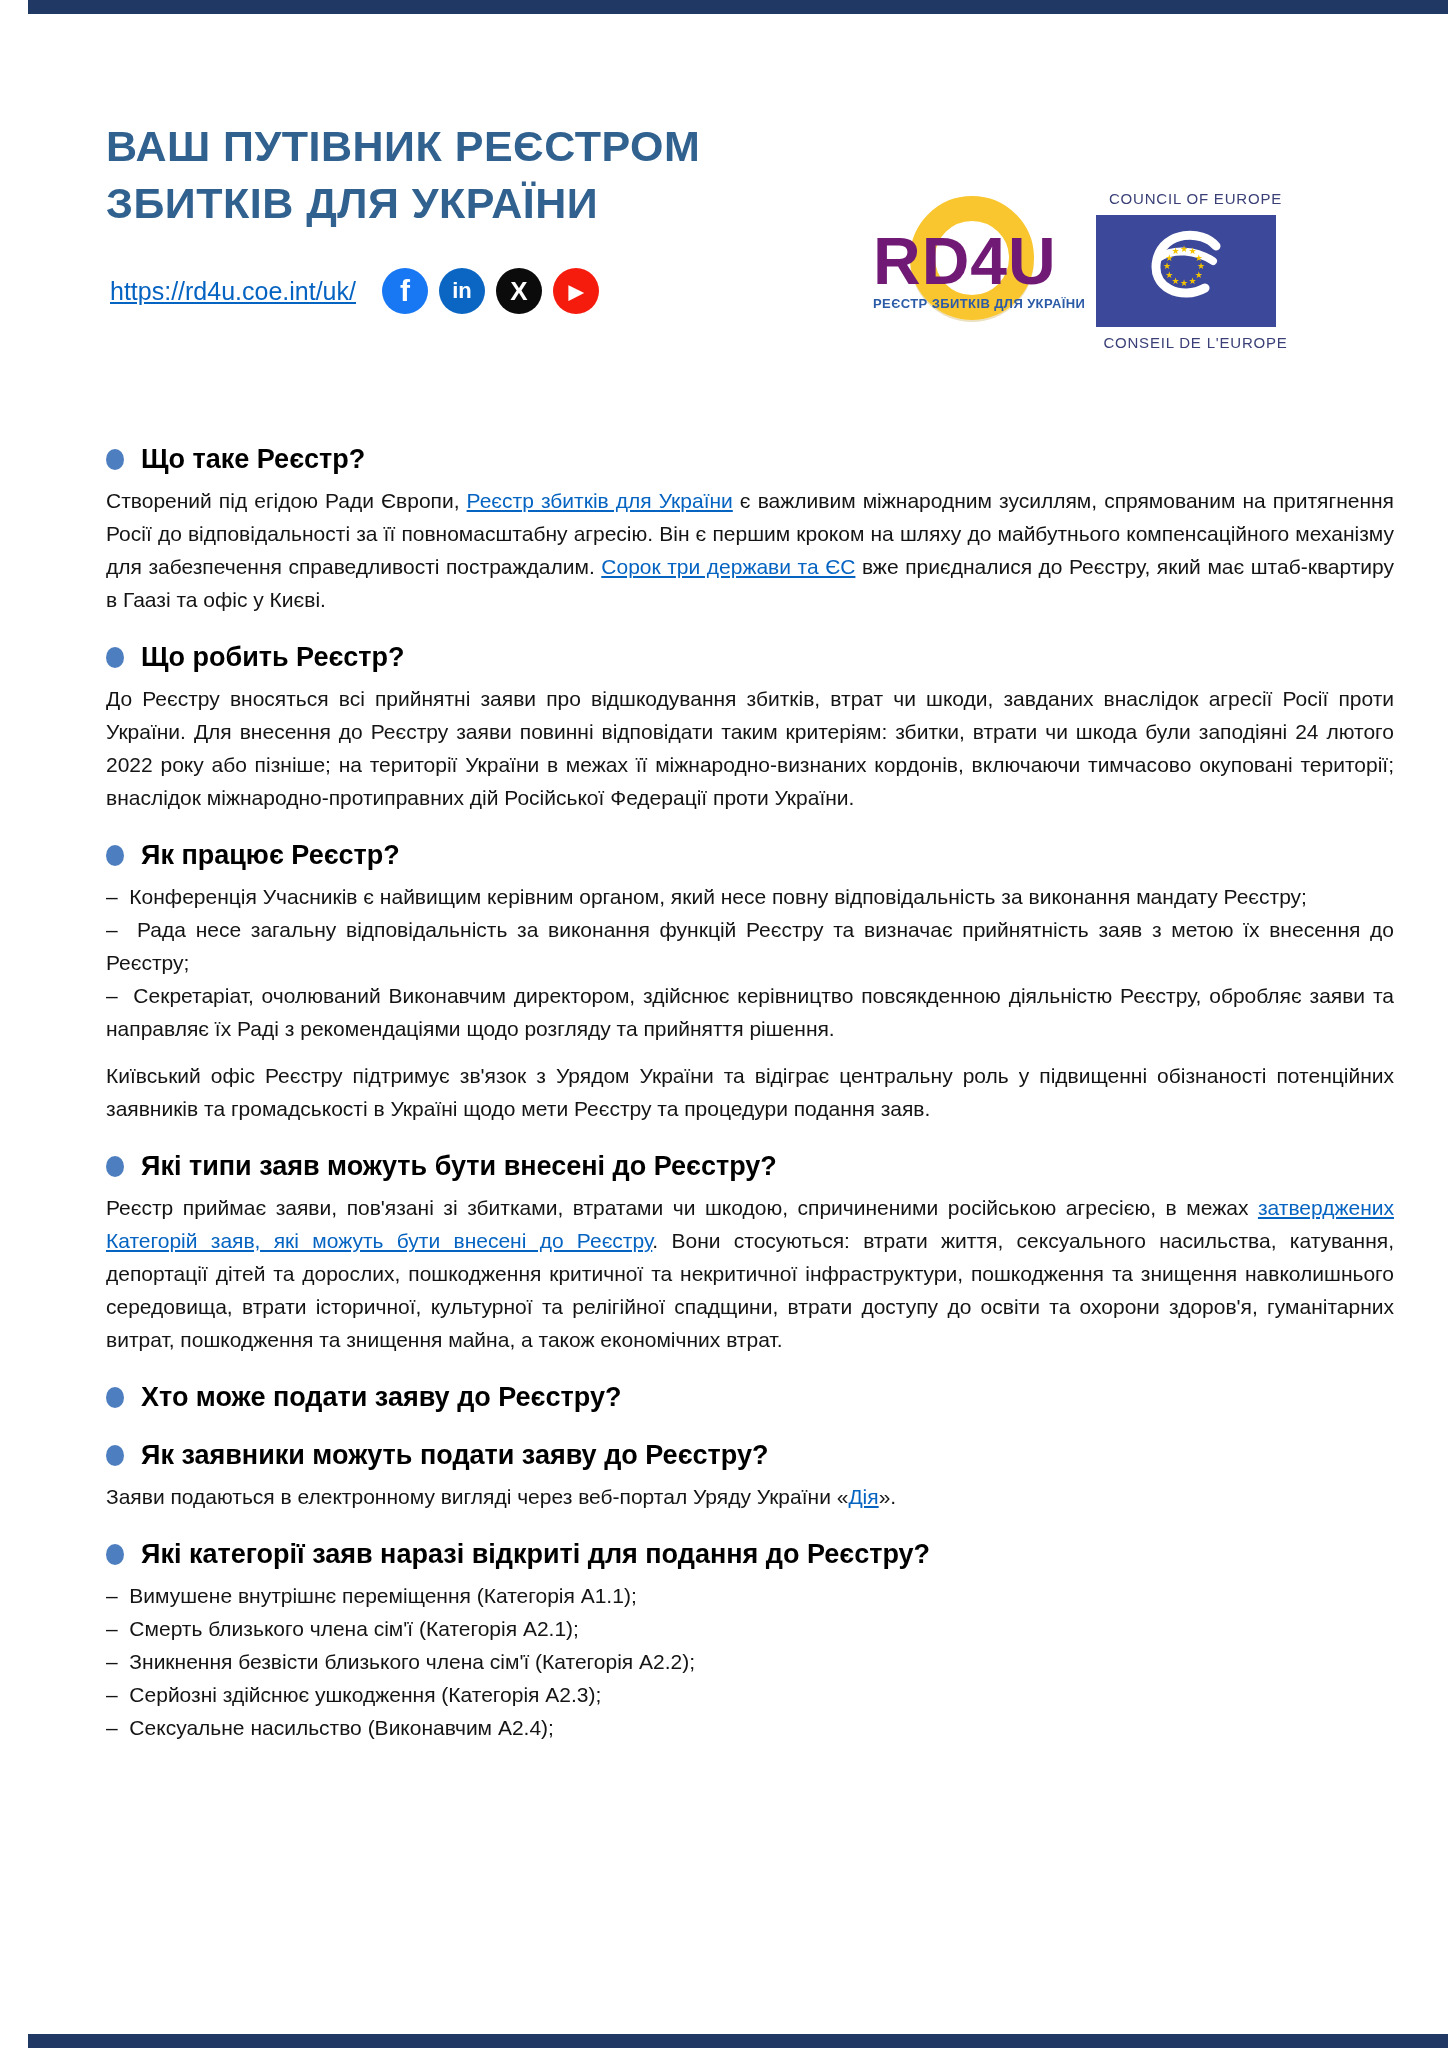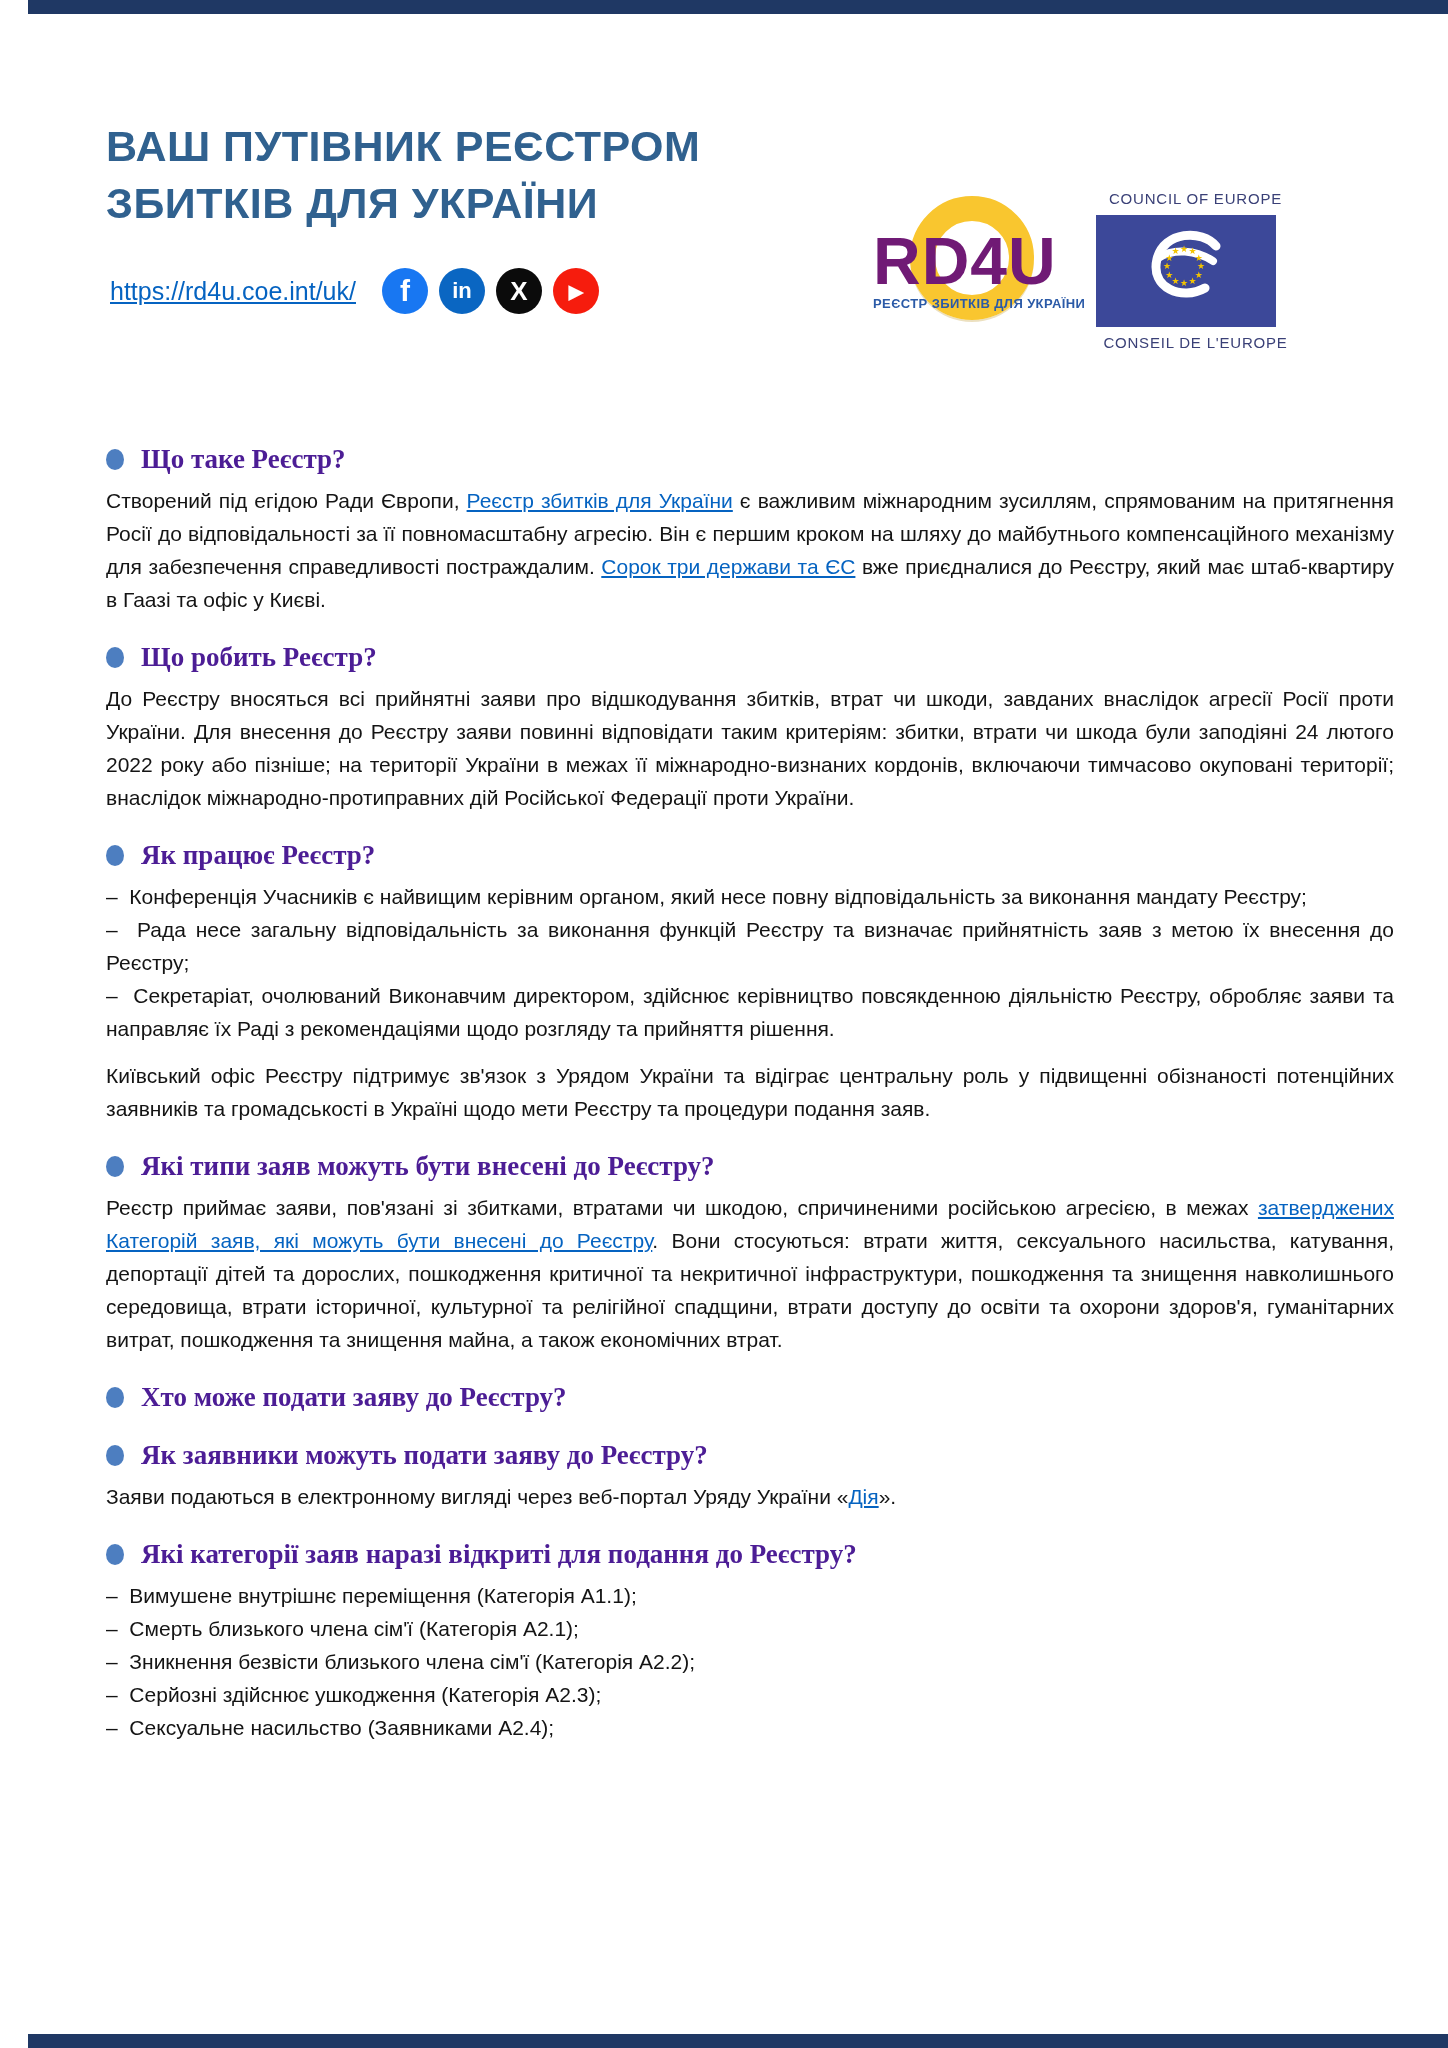--- a/index.html
+++ b/index.html
@@ -27,21 +27,21 @@
   .rd4u .tag{position:relative;z-index:2;margin-top:2px;font-size:13px;font-weight:700;
              color:#2B5AA7;letter-spacing:0.4px;white-space:nowrap;}
 
   .coe{position:absolute;left:1068px;top:190px;width:199px;text-align:center;}
   .coe-label{font-size:15px;letter-spacing:0.8px;color:#3A4077;white-space:nowrap;}
   .coe-square{margin:8px 0 7px 0;width:180px;height:112px;background:#3C4899;
               display:flex;align-items:center;justify-content:center;}
 
   
   .content{position:absolute;left:78px;right:82px;top:442px;}
-  .heading{font-size:27px;line-height:34px;font-weight:700;color:#4c1d95;margin:24px 0 8px 0;font-family:Liberation Serif, serif;}
+  .heading{font-size:27px;line-height:34px;font-weight:700;color:#000000;margin:24px 0 8px 0;}
   .section:first-child .heading{margin-top:0;}
   .bullet{display:inline-block;width:18px;height:21px;border-radius:50%;
           background:#4D7EC0;margin-right:17px;vertical-align:-2px;}
   p.body{margin:0;font-size:21px;line-height:33px;text-align:justify;}
   p.body.after-list{margin-top:14px;}
   .dash-prefix{white-space:pre;}
   a.link{color:#0563C1;text-decoration:underline;}
 </style>
 </head>
 <body>
@@ -131,18 +131,18 @@
       <div class="section">
         <div class="heading"><span class="bullet"></span><span>Як заявники можуть подати заяву до Реєстру?</span></div>
         <p class="body"><span>Заяви подаються в електронному вигляді через веб-портал Уряду України «</span><a href="#" class="link">Дія</a><span>».</span></p>
       </div>
       <div class="section">
         <div class="heading"><span class="bullet"></span><span>Які категорії заяв наразі відкриті для подання до Реєстру?</span></div>
         <p class="body"><span class="dash-prefix">–&nbsp;&nbsp;</span><span>Вимушене внутрішнє переміщення (Категорія А1.1);</span></p>
         <p class="body"><span class="dash-prefix">–&nbsp;&nbsp;</span><span>Смерть близького члена сім'ї (Категорія А2.1);</span></p>
         <p class="body"><span class="dash-prefix">–&nbsp;&nbsp;</span><span>Зникнення безвісти близького члена сім'ї (Категорія А2.2);</span></p>
         <p class="body"><span class="dash-prefix">–&nbsp;&nbsp;</span><span>Серйозні здійснює ушкодження (Категорія А2.3);</span></p>
-        <p class="body"><span class="dash-prefix">–&nbsp;&nbsp;</span><span>Сексуальне насильство (Заявниками А2.4);</span></p>
+        <p class="body"><span class="dash-prefix">–&nbsp;&nbsp;</span><span>Сексуальне насильство (Виконавчим А2.4);</span></p>
       </div>
     </div>
 
   <div class="bar bottom"></div>
 </div>
 
 </body></html>

